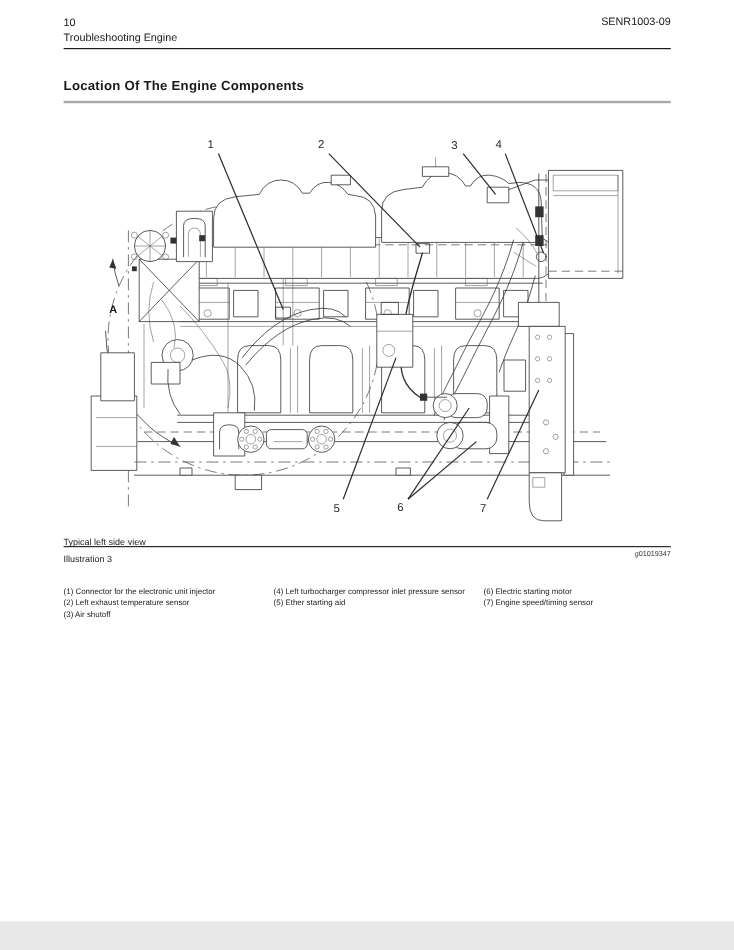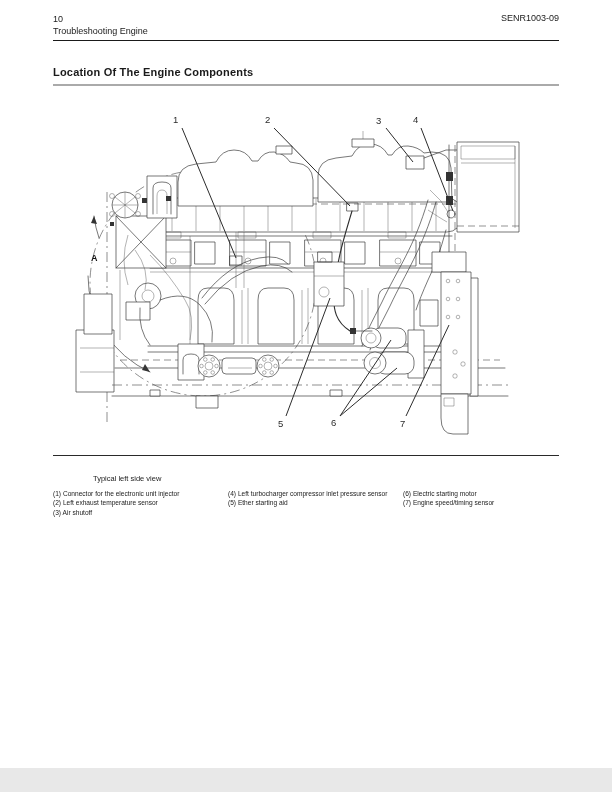--- a/index.html
+++ b/index.html
@@ -15,21 +15,21 @@
   
   .title{position:absolute;left:53px;top:66px;font-size:11px;font-weight:bold;letter-spacing:.2px;}
   .title-rule{position:absolute;left:53px;right:53px;top:84px;height:2px;background:#aaaaaa;}
   
   .fig-svg{position:absolute;left:0;top:0;width:612px;height:460px;}
   
   .cap-rule{position:absolute;left:53px;right:53px;top:455px;height:1px;background:#2a2a2a;}
   .cap-row{position:absolute;left:53px;right:53px;top:459px;height:12px;}
   .cap-ill{position:absolute;left:0;top:2px;font-size:7.5px;color:#222;}
   .cap-gnum{position:absolute;right:0;top:0;font-size:6px;color:#333;}
-  .cap-sub{position:absolute;left:53px;top:474px;font-size:7.5px;color:#222;margin-left:40px;}
+  .cap-sub{position:absolute;left:53px;top:447px;font-size:7.5px;color:#222;}
   
   .legend-col{position:absolute;top:489px;font-size:6.6px;line-height:9.4px;color:#222;}
   .legend-col .li{padding-left:12px;text-indent:-12px;}
   .lc1{left:53px;width:172px;}
   .lc2{left:228px;width:162px;}
   .lc3{left:403px;width:158px;}
   
   .fig-svg *{vector-effect:non-scaling-stroke;}
   .ln{fill:none;stroke:#3d3d3d;stroke-width:.7;stroke-linecap:round;stroke-linejoin:round;}
   .lnw{fill:#ffffff;stroke:#3d3d3d;stroke-width:.7;stroke-linejoin:round;}
@@ -290,20 +290,24 @@
       <text class="callout" x="265" y="123">2</text>
       <text class="callout" x="376" y="124">3</text>
       <text class="callout" x="413" y="123">4</text>
       <text class="callout" x="278" y="427">5</text>
       <text class="callout" x="331" y="426">6</text>
       <text class="callout" x="400" y="427">7</text>
     </g>
   </svg>
 
   <div class="cap-rule"></div>
+  <div class="cap-row">
+    <span class="cap-ill">Illustration 3</span>
+    <span class="cap-gnum">g01019347</span>
+  </div>
   <div class="cap-sub">Typical left side view</div>
 
   <div class="legend-col lc1">
     <div class="li">(1) Connector for the electronic unit injector</div>
     <div class="li">(2) Left exhaust temperature sensor</div>
     <div class="li">(3) Air shutoff</div>
   </div>
   <div class="legend-col lc2">
     <div class="li">(4) Left turbocharger compressor inlet pressure sensor</div>
     <div class="li">(5) Ether starting aid</div>

